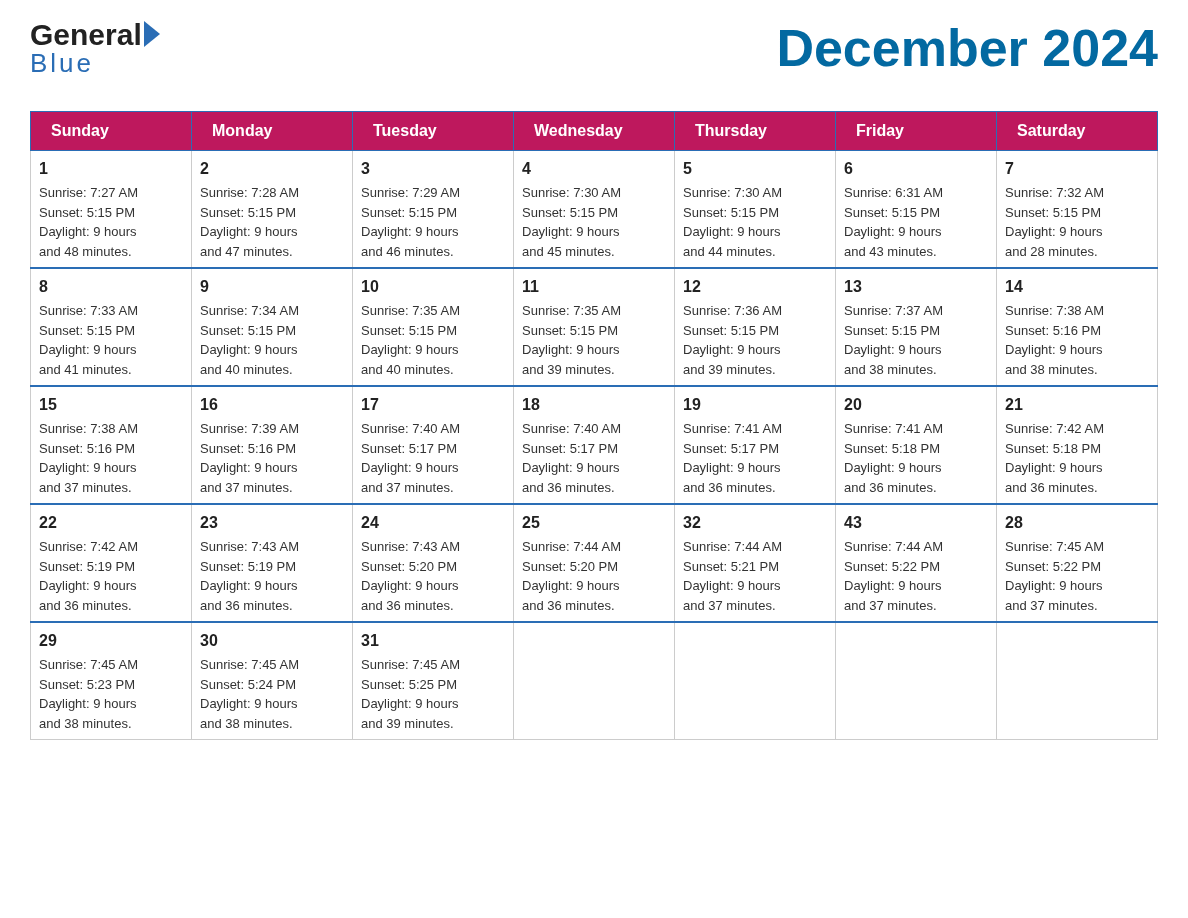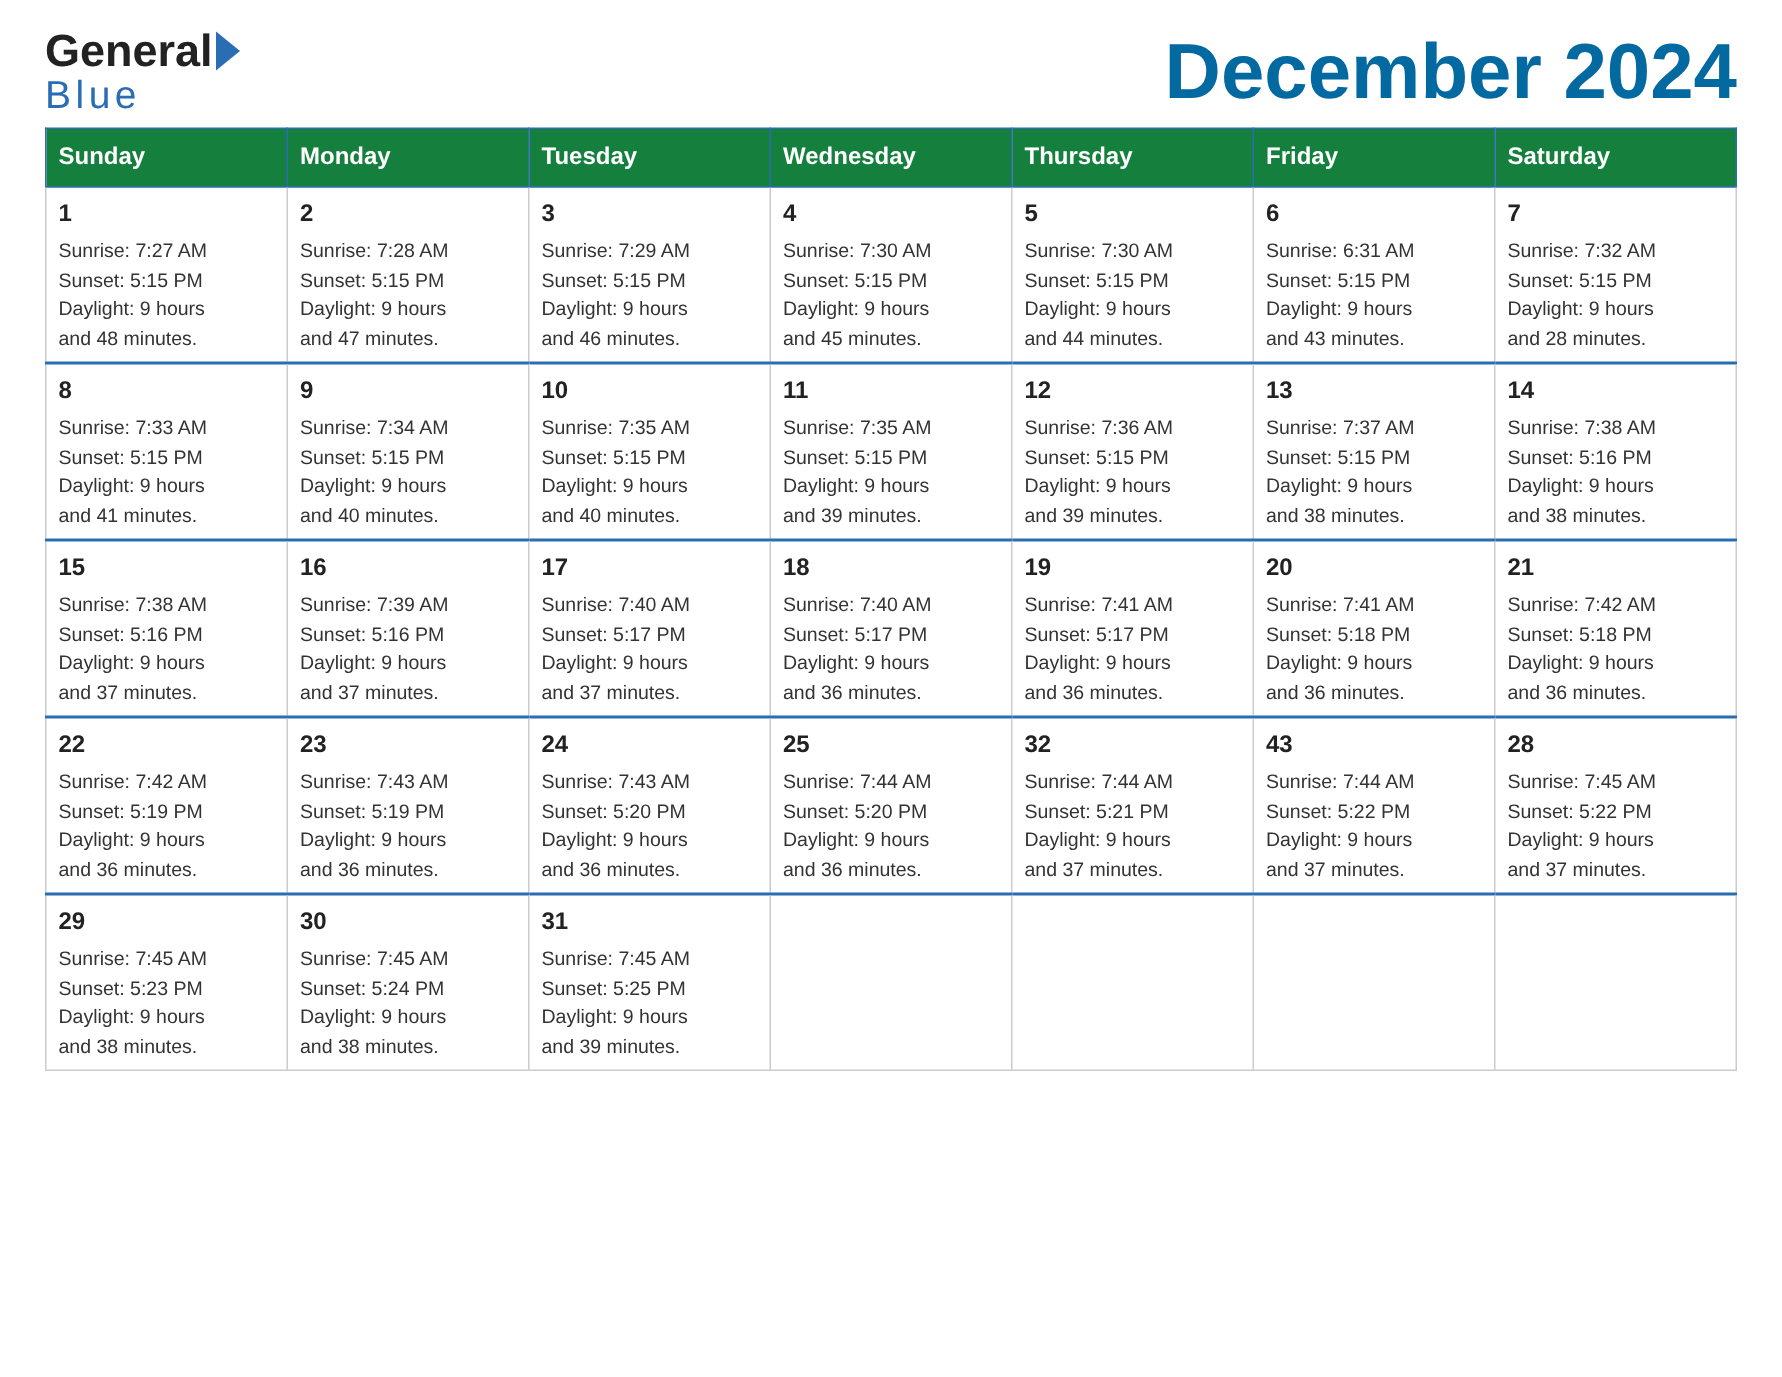--- a/index.html
+++ b/index.html
@@ -7,21 +7,21 @@
       font-family: Arial, sans-serif;
       background: #fff;
       padding: 20px 30px;
       width: 1188px;
       min-height: 918px;
     }
     .header {
       display: flex;
       justify-content: space-between;
       align-items: flex-start;
-      margin-bottom: 8px;
+      margin-bottom: 34px;
     }
     .logo {
       display: flex;
       flex-direction: column;
       align-items: flex-start;
     }
     .title-section {
       text-align: right;
     }
     .main-title {
@@ -34,25 +34,25 @@
       font-size: 22px;
       color: #555;
       margin-top: 4px;
     }
     table {
       width: 100%;
       border-collapse: collapse;
       table-layout: fixed;
     }
     thead tr th {
-      background-color: #15803d;
+      background-color: #be185d;
       color: #fff;
       font-size: 16px;
       font-weight: bold;
-      padding: 10px 8px;
+      padding: 10px 20px;
       text-align: left;
       border: 1px solid #2a6db5;
     }
     tbody tr td {
       border: 1px solid #ccc;
       vertical-align: top;
       padding: 6px 8px;
       font-size: 13px;
       color: #222;
       line-height: 1.5;

